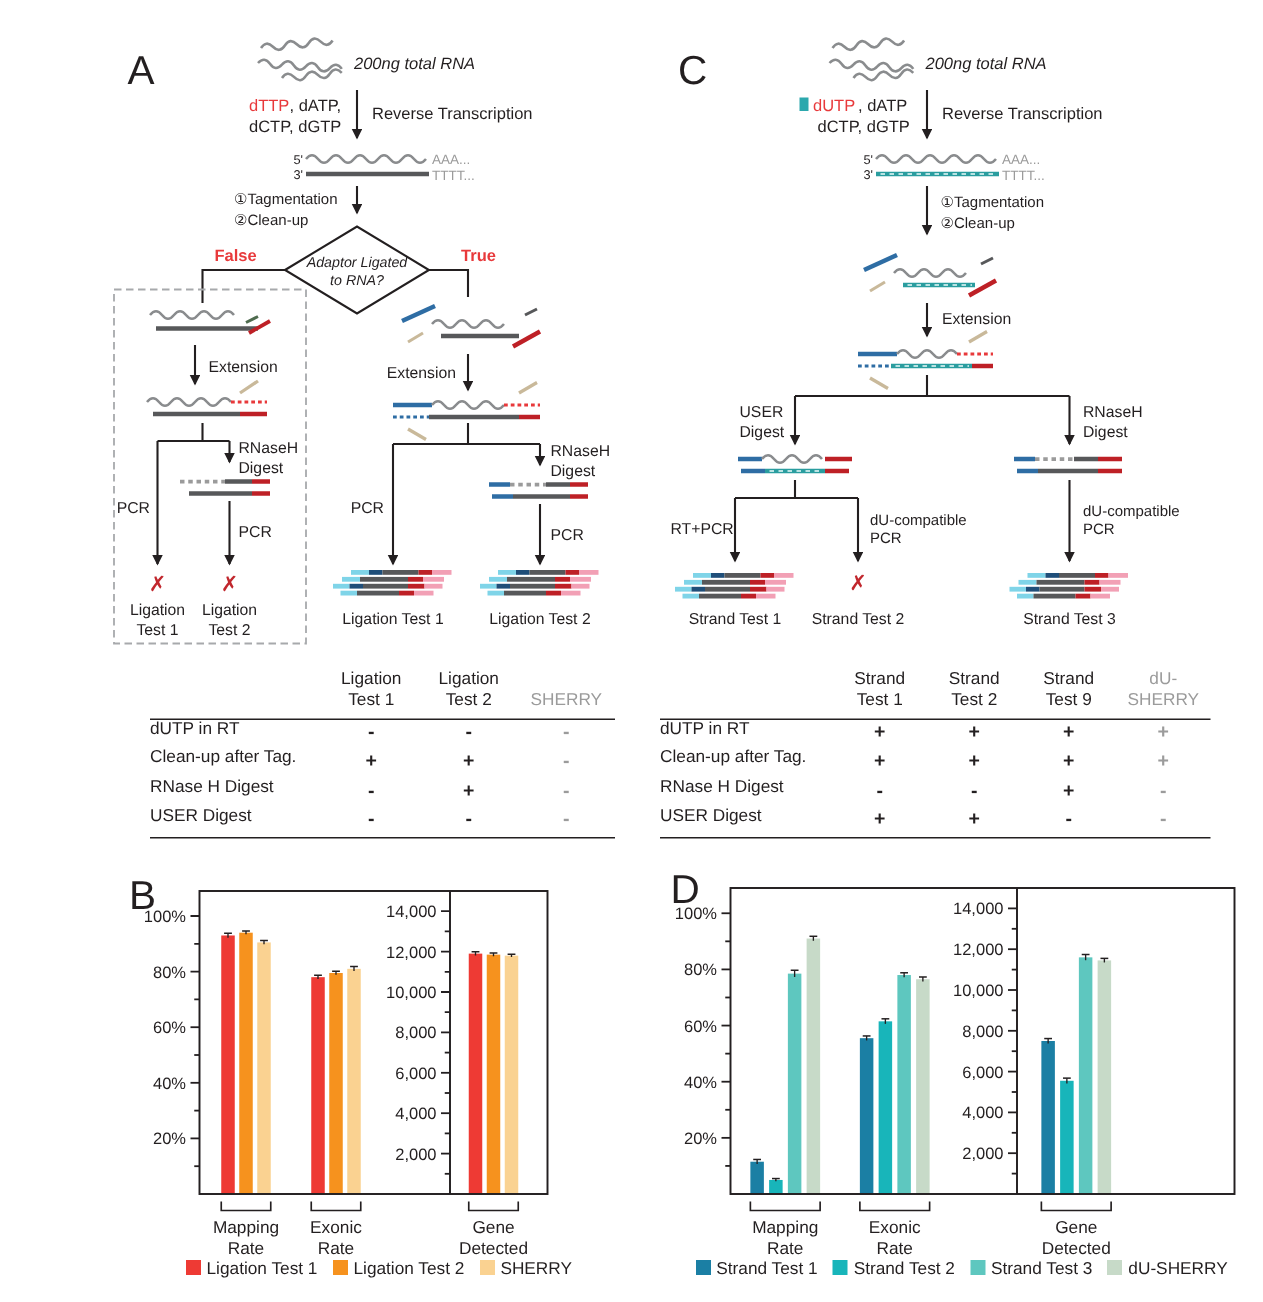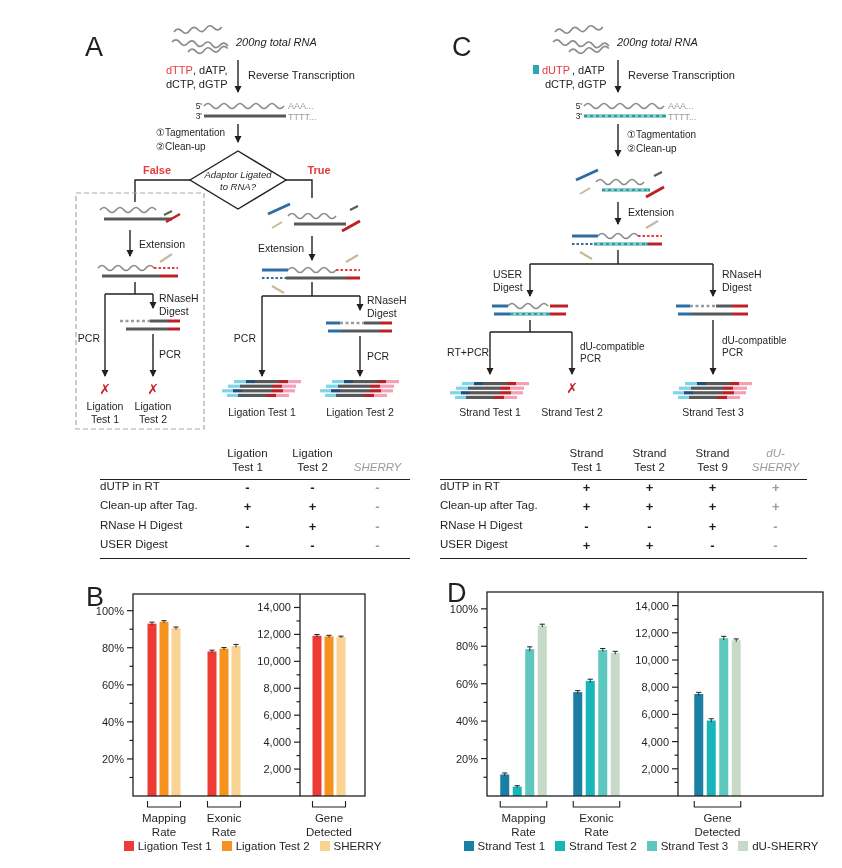--- a/index.html
+++ b/index.html
@@ -15,21 +15,21 @@
   .dia-t{font-style:italic;font-size:9.5px;}
   .prime-t{font-size:8.5px;}
   .poly-t{font-size:9px;fill:#9b9b9b;}
   .ftable{position:absolute;font-size:11.5px;color:#231f20;z-index:2;}
   .t-header{display:flex;align-items:flex-end;padding-bottom:4px;}
   .t-rule{border-top:1.5px solid #231f20;}
   .t-row{display:flex;align-items:flex-start;height:19.5px;}
   .t-lbl{text-align:left;}
   .t-col{text-align:center;line-height:1.25;}
   .t-val{font-weight:bold;font-size:13px;}
-  .gray-c{color:#9b9b9b;font-style:italic;}
+  .gray-c{color:#9b9b9b;}
   .chart-svg{position:absolute;z-index:1;}
   .legend{position:absolute;display:flex;justify-content:center;align-items:center;
           gap:10px;font-size:11.5px;z-index:2;white-space:nowrap;}
   .legend .sw{display:inline-block;width:10px;height:10px;margin-right:4px;vertical-align:-1px;}
   #watermark{position:absolute;left:688px;top:831px;width:154px;font-size:21px;font-weight:800;
              color:#141414;letter-spacing:0px;z-index:5;
              text-shadow:1px 1px 0 #fff,-1px -1px 0 #fff,1px -1px 0 #fff,-1px 1px 0 #fff;margin-top:44px;}
 </style>
 </head>
 <body>

